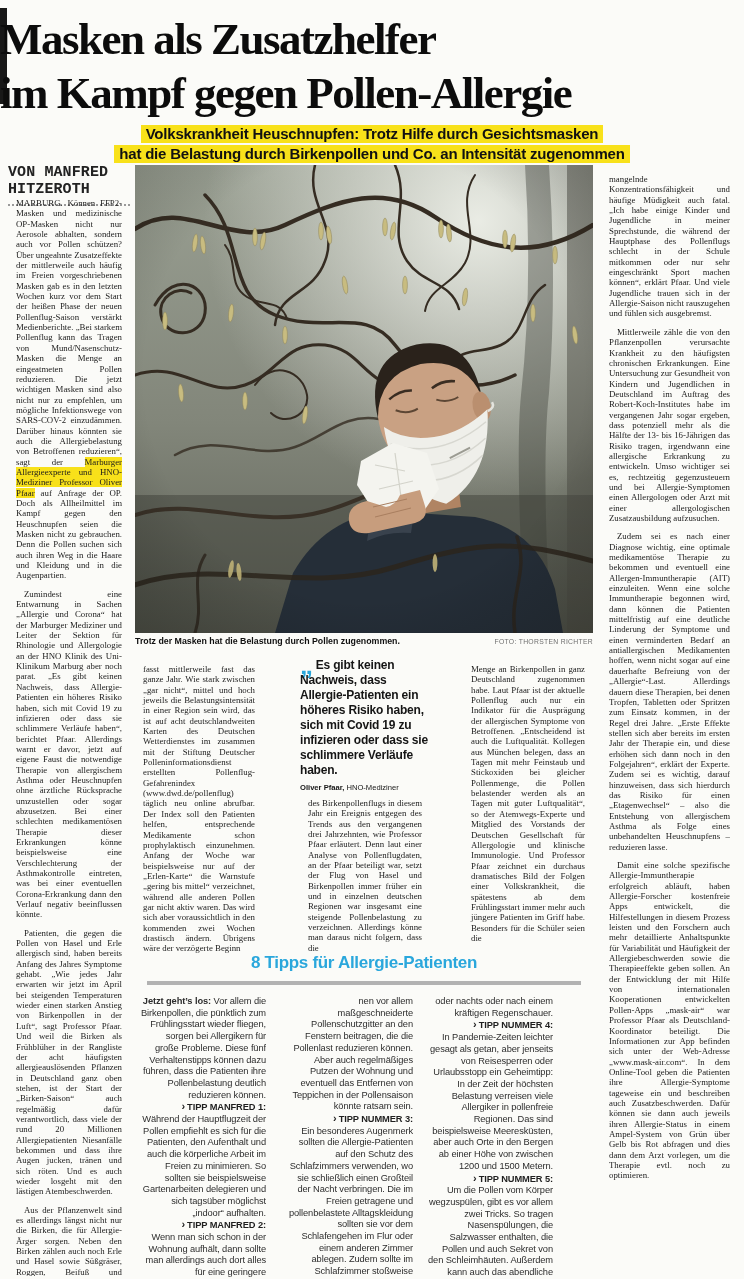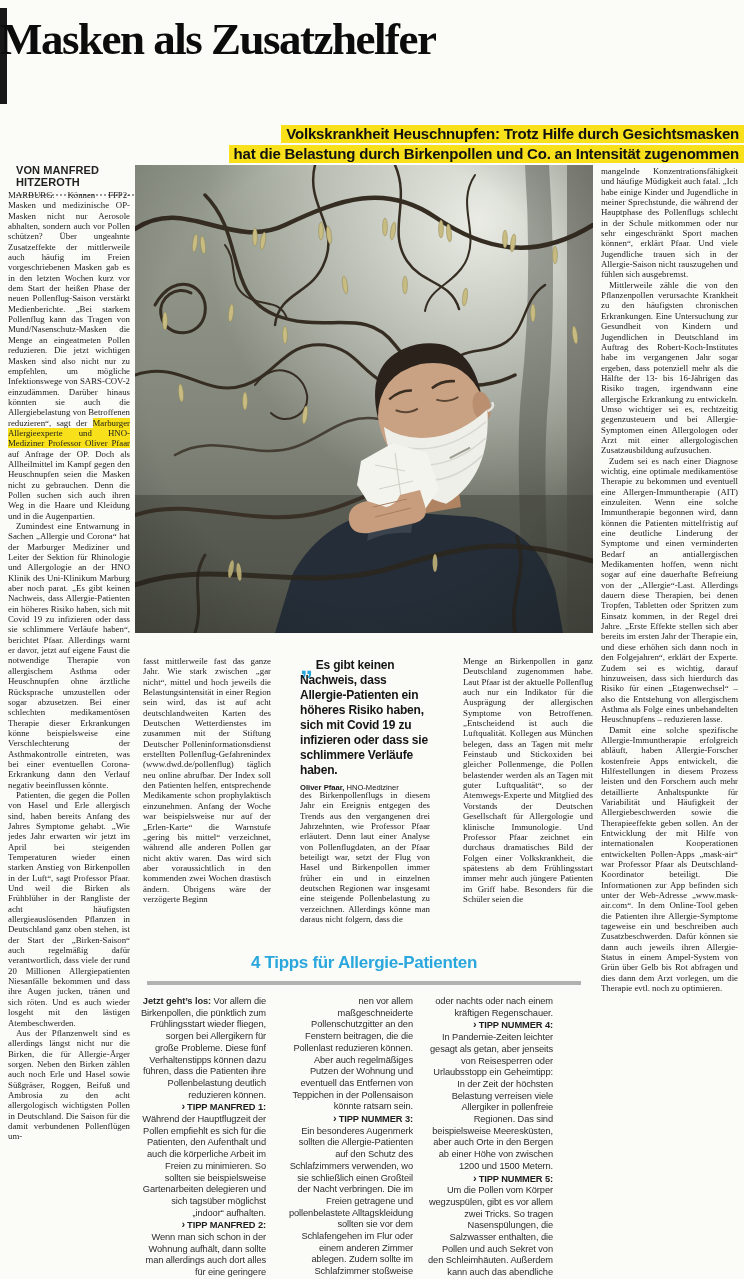--- a/index.html
+++ b/index.html
@@ -9,40 +9,40 @@
   .abs{position:absolute}
 
   
   .edge-dark{left:0;top:8px;width:7px;height:96px;background:#181818}
 
   
   .headline{left:0;top:12px;width:744px;text-align:left;
             font-family:"Liberation Serif",serif;font-weight:700;color:#0c0c0c;
             font-size:45px;line-height:54px;letter-spacing:-1.5px}
   
-  .subhead{left:0;top:124px;width:744px;text-align:right;
+  .subhead{left:0;top:124px;width:744px;text-align:center;
            font-family:"Liberation Sans",sans-serif;font-weight:700;
            font-size:15px;line-height:20px;letter-spacing:-0.2px;color:#111}
   .subhead .hl{background:#f8e11a;padding:0 5px 1px}
 
   
-  .byline{left:16px;top:164px;width:122px;font-family:Liberation Sans, sans-serif;
-          font-weight:700;font-size:11px;letter-spacing:0.1px;color:#222;
+  .byline{left:8px;top:164px;width:122px;font-family:Liberation Mono, monospace;
+          font-weight:700;font-size:15px;letter-spacing:0.1px;color:#222;
           border-bottom:2px dotted #9a9a9a;padding-bottom:6px}
 
   
   .col{position:absolute;text-align:justify;font-size:8.8px;line-height:10.35px;
        hyphens:auto;-webkit-hyphens:auto;overflow:hidden;color:#1c1c1c}
-  .col p{text-indent:8px;margin:0}
+  .col p{text-indent:8px;margin:8px}
   .col p.noindent{text-indent:0}
   b.dateline{font-weight:400}
   mark.hl{background:#f8e11a;color:inherit;padding:0 0}
 
   .col1{left:8px;top:190px;width:122px;height:1086px}
-  .col2{left:143px;top:656px;width:128px;height:324px}
+  .col2{left:135px;top:656px;width:128px;height:324px}
   .col3-body{left:300px;top:790px;width:130px;height:190px}
   .col4{left:463px;top:656px;width:130px;height:324px}
   .col5{left:601px;top:166px;width:137px;height:1110px}
 
   
   .photo{left:135px;top:165px;width:458px;height:468px;background:#80857a;overflow:hidden}
   .photo svg{display:block}
   .caption-row{left:135px;top:636px;width:458px;display:flex;justify-content:space-between;align-items:baseline}
   .caption{font-family:"Liberation Sans",sans-serif;font-weight:700;font-size:8.8px;color:#101010}
   .credit{font-family:"Liberation Sans",sans-serif;font-size:6.8px;color:#6e6e6e;letter-spacing:0.3px}
@@ -69,20 +69,21 @@
 </style>
 </head>
 <body>
 
 <div class="page">
 
   <div class="abs edge-dark"></div>
 
   <h1 class="abs headline">
     <span>Masken als Zusatzhelfer</span><br>
+    <span>im Kampf gegen Pollen-Allergie</span>
   </h1>
 
   <div class="abs subhead">
     <span class="hl">Volkskrankheit Heuschnupfen: Trotz Hilfe durch Gesichtsmasken</span><br>
     <span class="hl">hat die Belastung durch Birkenpollen und Co. an Intensität zugenommen</span>
   </div>
 
   <div class="abs byline">VON MANFRED HITZEROTH</div>
 
   <div class="col col1">
@@ -185,20 +186,24 @@
       </g>
       <g fill="#c1b478" opacity="0.9">
         <ellipse cx="96" cy="404" rx="2.4" ry="9" transform="rotate(10 96 404)"></ellipse>
         <ellipse cx="104" cy="407" rx="2.4" ry="9" transform="rotate(-6 104 407)"></ellipse>
         <ellipse cx="300" cy="398" rx="2.4" ry="9"></ellipse>
       </g>
       <rect width="458" height="468" fill="url(#vig)"></rect>
     </svg>
   </div>
 
+  <div class="abs caption-row">
+    <span class="caption">Trotz der Masken hat die Belastung durch Pollen zugenommen.</span>
+    <span class="credit">FOTO: THORSTEN RICHTER</span>
+  </div>
 
   <div class="col col2">
     <p class="noindent">fasst mittlerweile fast das ganze Jahr. Wie stark zwischen „gar nicht“, mittel und hoch jeweils die Belastungsintensität in einer Region sein wird, das ist auf acht deutschlandweiten Karten des Deutschen Wetterdienstes im zusammen mit der Stiftung Deutscher Polleninformationsdienst erstellten Pollenflug-Gefahrenindex (www.dwd.de/pollenflug) täglich neu online abrufbar. Der Index soll den Patienten helfen, entsprechende Medikamente schon prophylaktisch einzunehmen. Anfang der Woche war beispielsweise nur auf der „Erlen-Karte“ die Warnstufe „gering bis mittel“ verzeichnet, während alle anderen Pollen gar nicht aktiv waren. Das wird sich aber voraussichtlich in den kommenden zwei Wochen drastisch ändern. Übrigens wäre der verzögerte Beginn</p>
   </div>
 
   <div class="abs pullquote">
     <span class="pq-mark">„</span><span>Es gibt keinen Nachweis, dass Allergie-Patienten ein höheres Risiko haben, sich mit Covid 19 zu infizieren oder dass sie schlimmere Verläufe haben.</span>
     <span class="pq-author"><span>Oliver Pfaar,</span><span class="pq-role"> HNO-Mediziner</span></span>
   </div>
   <div class="col col3-body">
@@ -209,21 +214,21 @@
     <p class="noindent">Menge an Birkenpollen in ganz Deutschland zugenommen habe. Laut Pfaar ist der aktuelle Pollenflug auch nur ein Indikator für die Ausprägung der allergischen Symptome von Betroffenen. „Entscheidend ist auch die Luftqualität. Kollegen aus München belegen, dass an Tagen mit mehr Feinstaub und Stickoxiden bei gleicher Pollenmenge, die Pollen belastender werden als an Tagen mit guter Luftqualität“, so der Atemwegs-Experte und Mitglied des Vorstands der Deutschen Gesellschaft für Allergologie und klinische Immunologie. Und Professor Pfaar zeichnet ein durchaus dramatisches Bild der Folgen einer Volkskrankheit, die spätestens ab dem Frühlingsstart immer mehr auch jüngere Patienten im Griff habe. Besonders für die Schüler seien die</p>
   </div>
 
   <div class="col col5">
     <p class="noindent">mangelnde Konzentrationsfähigkeit und häufige Müdigkeit auch fatal. „Ich habe einige Kinder und Jugendliche in meiner Sprechstunde, die während der Hauptphase des Pollenflugs schlecht in der Schule mitkommen oder nur sehr eingeschränkt Sport machen können“, erklärt Pfaar. Und viele Jugendliche trauen sich in der Allergie-Saison nicht rauszugehen und fühlen sich ausgebremst.</p>
     <p>Mittlerweile zähle die von den Pflanzenpollen verursachte Krankheit zu den häufigsten chronischen Erkrankungen. Eine Untersuchung zur Gesundheit von Kindern und Jugendlichen in Deutschland im Auftrag des Robert-Koch-Institutes habe im vergangenen Jahr sogar ergeben, dass potenziell mehr als die Hälfte der 13- bis 16-Jährigen das Risiko tragen, irgendwann eine allergische Erkrankung zu entwickeln. Umso wichtiger sei es, rechtzeitig gegenzusteuern und bei Allergie-Symptomen einen Allergologen oder Arzt mit einer allergologischen Zusatzausbildung aufzusuchen.</p>
     <p>Zudem sei es nach einer Diagnose wichtig, eine optimale medikamentöse Therapie zu bekommen und eventuell eine Allergen-Immuntherapie (AIT) einzuleiten. Wenn eine solche Immuntherapie begonnen wird, dann können die Patienten mittelfristig auf eine deutliche Linderung der Symptome und einen verminderten Bedarf an antiallergischen Medikamenten hoffen, wenn nicht sogar auf eine dauerhafte Befreiung von der „Allergie“-Last. Allerdings dauern diese Therapien, bei denen Tropfen, Tabletten oder Spritzen zum Einsatz kommen, in der Regel drei Jahre. „Erste Effekte stellen sich aber bereits im ersten Jahr der Therapie ein, und diese erhöhen sich dann noch in den Folgejahren“, erklärt der Experte. Zudem sei es wichtig, darauf hinzuweisen, dass sich hierdurch das Risiko für einen „Etagenwechsel“ – also die Entstehung von allergischem Asthma als Folge eines unbehandelten Heuschnupfens – reduzieren lasse.</p>
     <p>Damit eine solche spezifische Allergie-Immuntherapie erfolgreich abläuft, haben Allergie-Forscher kostenfreie Apps entwickelt, die Hilfestellungen in diesem Prozess leisten und den Forschern auch mehr detaillierte Anhaltspunkte für Variabilität und Häufigkeit der Allergiebeschwerden sowie die Therapieeffekte geben sollen. An der Entwicklung der mit Hilfe von internationalen Kooperationen entwickelten Pollen-Apps „mask-air“ war Professor Pfaar als Deutschland-Koordinator beteiligt. Die Informationen zur App befinden sich unter der Web-Adresse „www.mask-air.com“. In dem Online-Tool geben die Patienten ihre Allergie-Symptome tageweise ein und beschreiben auch Zusatzbeschwerden. Dafür können sie dann auch jeweils ihren Allergie-Status in einem Ampel-System von Grün über Gelb bis Rot abfragen und dies dann dem Arzt vorlegen, um die Therapie evtl. noch zu optimieren.</p>
   </div>
 
-  <div class="abs tips-title">4 Tipps für Allergie-Patienten</div>
+  <div class="abs tips-title">8 Tipps für Allergie-Patienten</div>
   <div class="abs tips-rule"></div>
 
   <div class="tipcol tipcolA">
     <div><span class="tip-lead">Jetzt geht’s los:</span><span> Vor allem die Birkenpollen, die pünktlich zum Frühlingsstart wieder fliegen, sorgen bei Allergikern für große Probleme. Diese fünf Verhaltenstipps können dazu führen, dass die Patienten ihre Pollenbelastung deutlich reduzieren können.</span></div>
     <div class="tip-label"><span class="tip-marker">›</span><span>TIPP MANFRED 1:</span></div>
     <div>Während der Hauptflugzeit der Pollen empfiehlt es sich für die Patienten, den Aufenthalt und auch die körperliche Arbeit im Freien zu minimieren. So sollten sie beispielsweise Gartenarbeiten delegieren und sich tagsüber möglichst „indoor“ aufhalten.</div>
     <div class="tip-label"><span class="tip-marker">›</span><span>TIPP MANFRED 2:</span></div>
     <div>Wenn man sich schon in der Wohnung aufhält, dann sollte man allerdings auch dort alles für eine geringere Pollenbelastung unternehmen. Dazu kön-</div>
   </div>
 

